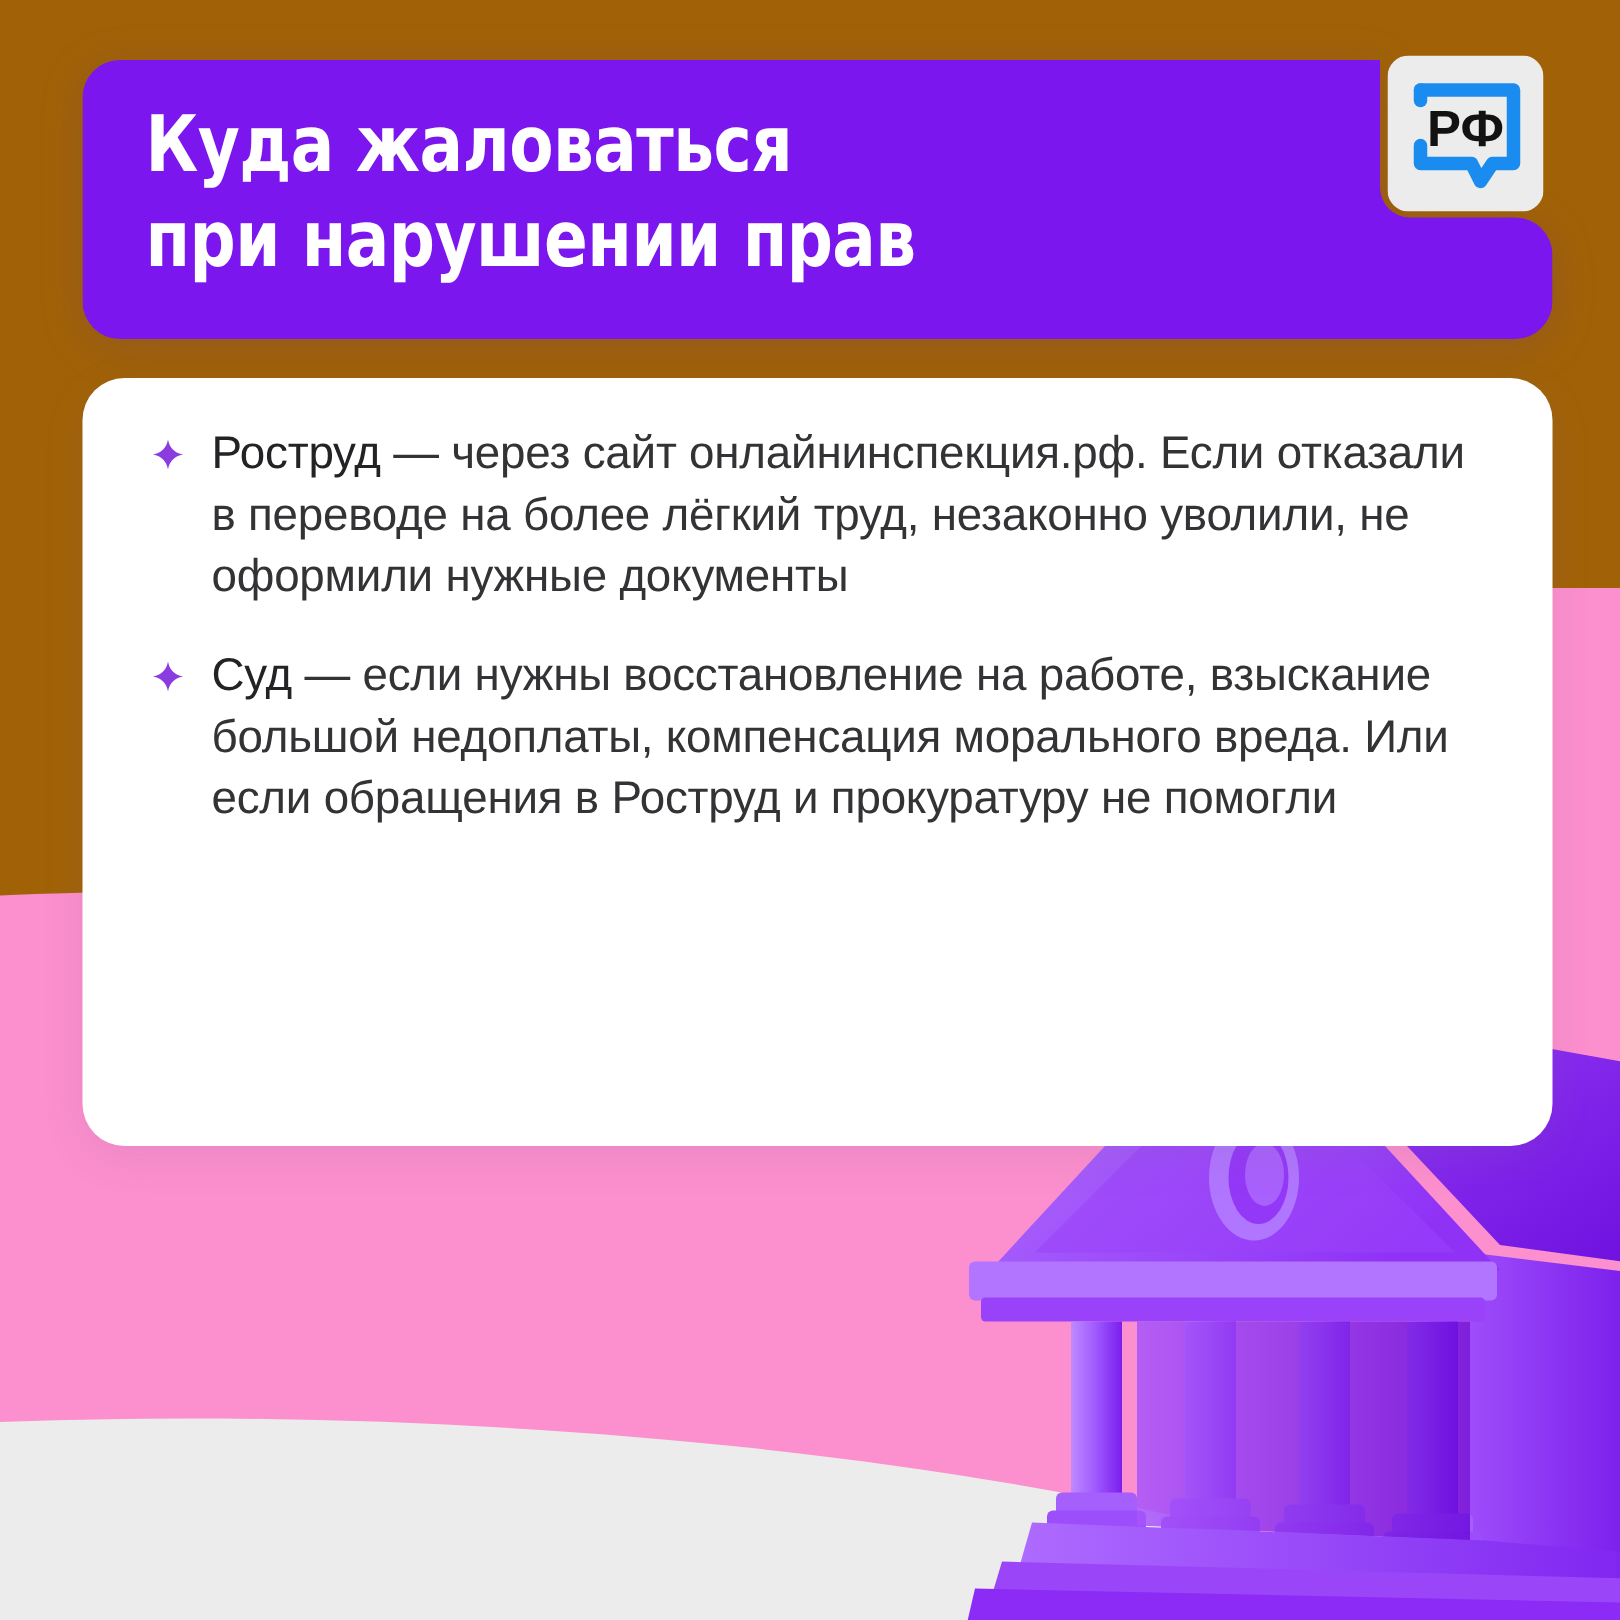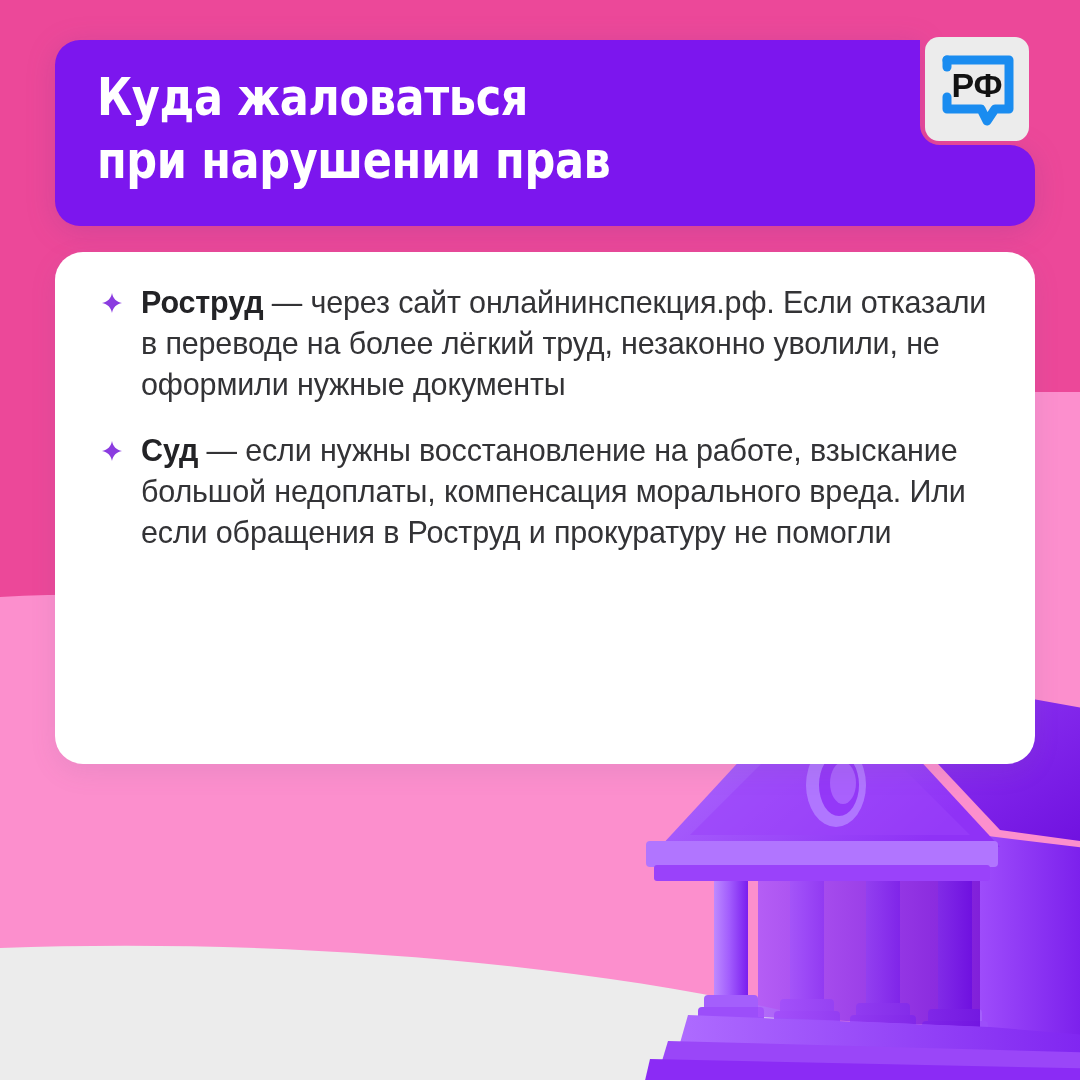--- a/index.html
+++ b/index.html
@@ -14,21 +14,21 @@
     font-family: "Liberation Sans", "DejaVu Sans", sans-serif;
     background: #ececec;
     position: relative;
   }
 
   #stage {
     position: absolute;
     inset: 0;
     width: 1080px;
     height: 1080px;
-    background: #ec4899;
+    background: #a16207;
     overflow: hidden;
   }
 
   
   .pink-layer {
     position: absolute;
     inset: 0;
     width: 1080px;
     height: 1080px;
     z-index: 1;
@@ -116,21 +116,21 @@
   .bullet-diamond {
     position: absolute;
     left: 7px;
     top: 11px;
     width: 20px;
     height: 20px;
     display: block;
   }
 
   .bullet-lead {
-    font-weight: 700;
+    font-weight: 400;
     color: #232326;
   }
 
   .bullet-text { font-weight: 400; }
 
   
   .building {
     position: absolute;
     left: 640px;
     top: 655px;

